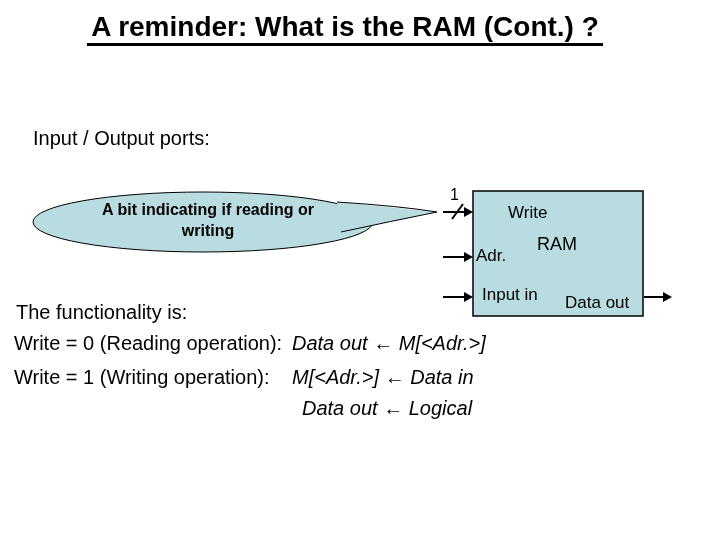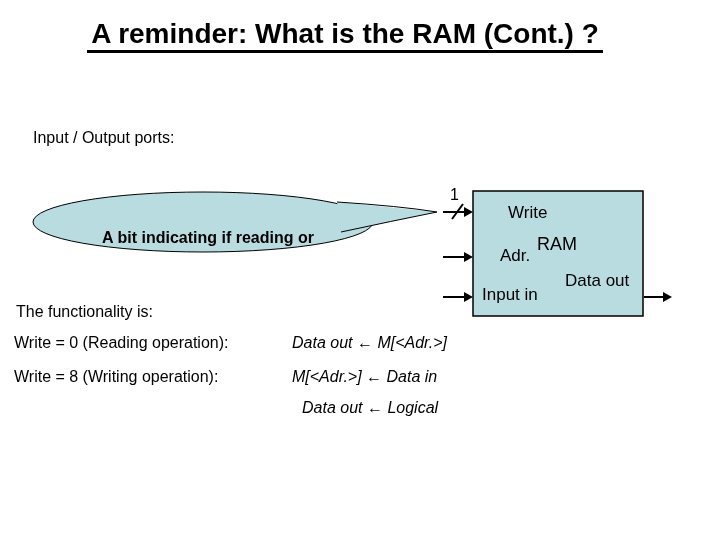--- a/index.html
+++ b/index.html
@@ -7,51 +7,51 @@
     width: 720px; height: 540px;
     background: #ffffff;
     font-family: "Liberation Sans", sans-serif;
     color: #000000;
     position: relative;
     overflow: hidden;
   }
   .abs { position: absolute; }
 
   .title-wrap {
-    left: 0; top: 19px; width: 690px;
+    left: 0; top: 12px; width: 690px;
     text-align: center;
   }
   .title-text {
     display: inline-block;
     font-size: 28px;
     font-weight: bold;
     line-height: 30px;
     border-bottom: 3px solid #000;
     padding: 0 4px 1px 4px;
     white-space: nowrap;
   }
 
-  .body-text { font-size: 16px; line-height: 18px; white-space: nowrap; }
+  .body-text { font-size: 20px; line-height: 18px; white-space: nowrap; }
   .box-label { font-size: 17px; line-height: 18px; white-space: nowrap; }
   .ram-label { font-size: 18px; line-height: 19px; white-space: nowrap; }
 
   .callout-text {
     left: 58px; top: 199px; width: 300px;
     text-align: center;
-    font-size: 16px; font-weight: bold; line-height: 21px; margin-top: 28px;
+    font-size: 16px; font-weight: bold; line-height: 21px;
   }
 
   .io-label   { left: 33px;  top: 129px; }
   .bus-one    { left: 450px; top: 186px; font-size: 16px; }
 
   .lbl-write    { left: 508px; top: 204px; }
-  .lbl-adr      { left: 500px; top: 247px; text-align: right; }
+  .lbl-adr      { left: 476px; top: 247px; text-align: right; }
   .lbl-ram      { left: 537px; top: 235px; }
   .lbl-datain   { left: 482px; top: 286px; }
-  .lbl-dataout  { left: 565px; top: 272px; }
+  .lbl-dataout  { left: 565px; top: 294px; }
 
   .func-heading { left: 16px;  top: 303px; }
   .row1 { top: 334px; }
   .row2 { top: 368px; }
   .row3 { top: 399px; margin-left: 10px; }
   .col-cond   { left: 14px; }
   .col-action { left: 292px; font-style: italic; }
 
   svg.diagram { position: absolute; left: 0; top: 0; }
 </style>
@@ -90,31 +90,32 @@
   </g>
 
   <g>
     <line x1="644" y1="297" x2="664" y2="297" stroke="#000" stroke-width="2"></line>
     <polygon points="663,292 672,297 663,302" fill="#000"></polygon>
   </g>
 </svg>
 
 <div class="abs callout-text">
   <div>A bit indicating if reading or</div>
+  <div>writing</div>
 </div>
 
 <div class="abs body-text bus-one">1</div>
 
 <div class="abs box-label lbl-write">Write</div>
 <div class="abs box-label lbl-adr">Adr.</div>
 <div class="abs ram-label lbl-ram">RAM</div>
 <div class="abs box-label lbl-datain">Input in</div>
 <div class="abs box-label lbl-dataout">Data out</div>
 
 <div class="abs body-text func-heading">The functionality is:</div>
 
 <div class="abs body-text row1 col-cond">Write = 0 (Reading operation):</div>
 <div class="abs body-text row1 col-action">Data out ← M[&lt;Adr.&gt;]</div>
 
-<div class="abs body-text row2 col-cond">Write = 8 (Writing operation):</div>
+<div class="abs body-text row2 col-cond">Write = 1 (Writing operation):</div>
 <div class="abs body-text row2 col-action">M[&lt;Adr.&gt;] ← Data in</div>
 
 <div class="abs body-text row3 col-action">Data out ←  Logical</div>
 
 </body></html>

